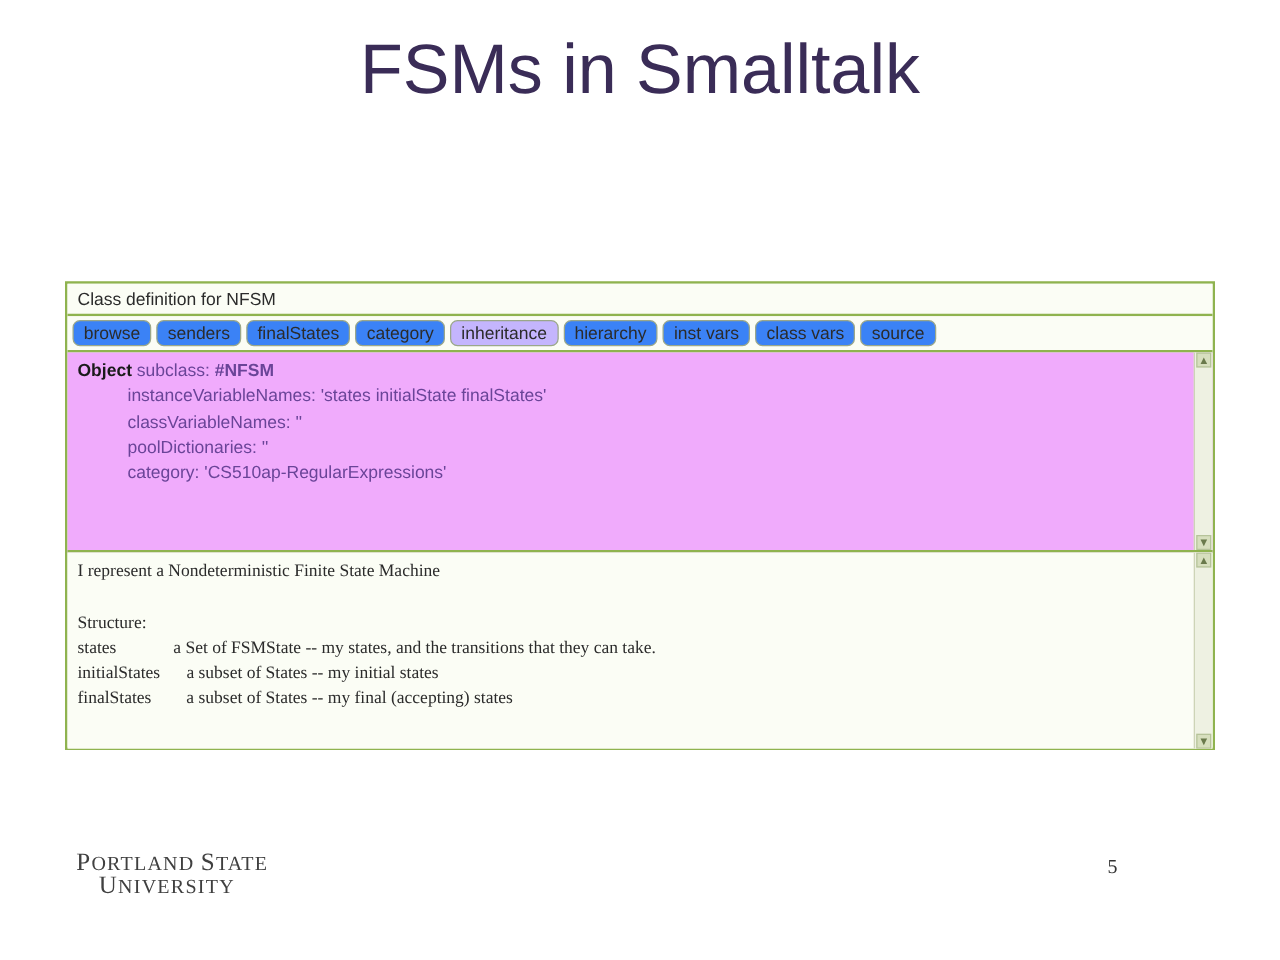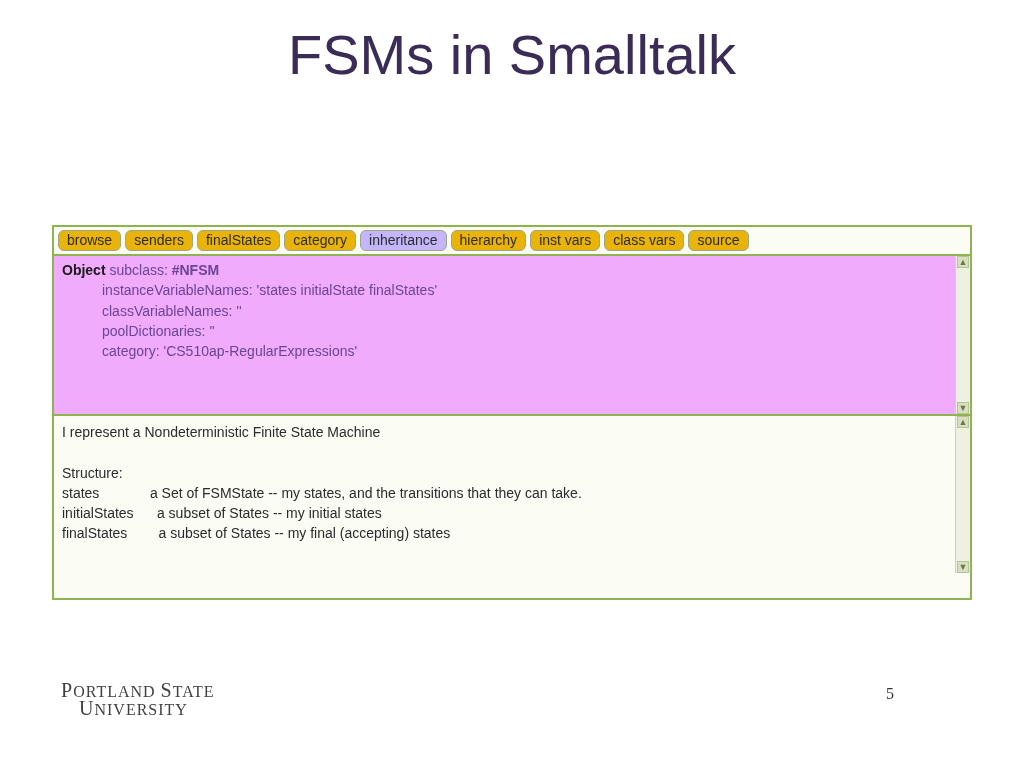--- a/index.html
+++ b/index.html
@@ -51,21 +51,21 @@
     border-bottom: 2px solid #8fb34f;
     padding: 3px 4px;
     display: flex;
     gap: 4px;
     background: #fbfdf5;
   }
   .stbtn {
     border: 1px solid #9aa78a;
     border-radius: 6px;
     padding: 1px 8px 2px 8px;
-    background: #eab308;
+    background: #3b82f6;
     font-family: Verdana, Geneva, sans-serif;
     font-size: 14px;
     color: #2b2b2b;
     white-space: nowrap;
   }
   .stbtn.selected {
     background: #c4b5fd;
   }
   .code-pane {
     position: relative;
@@ -89,21 +89,21 @@
 
   .comment-pane {
     position: relative;
     background: #fbfdf5;
     height: 157px;
     padding: 6px 18px 6px 8px;
     box-sizing: border-box;
     overflow: hidden;
   }
   .comment-text {
-    font-family: Liberation Sans, sans-serif;
+    font-family: Liberation Serif, serif;
     font-size: 14px;
     line-height: 1.45;
     color: #2b2b2b;
     white-space: pre;
   }
 
   
   .scroll {
     position: absolute;
     right: 0;
@@ -161,20 +161,21 @@
     color: #333;
   }
 </style>
 </head>
 <body>
 
 <div class="slide">
   <div class="title">FSMs in Smalltalk</div>
 
   <div class="browser-window">
+    <div class="window-titlebar">Class definition for NFSM</div>
 
     <div class="button-row" id="button-row">
         <div class="stbtn">browse</div>
         <div class="stbtn">senders</div>
         <div class="stbtn">finalStates</div>
         <div class="stbtn">category</div>
         <div class="stbtn selected">inheritance</div>
         <div class="stbtn">hierarchy</div>
         <div class="stbtn">inst vars</div>
         <div class="stbtn">class vars</div>

